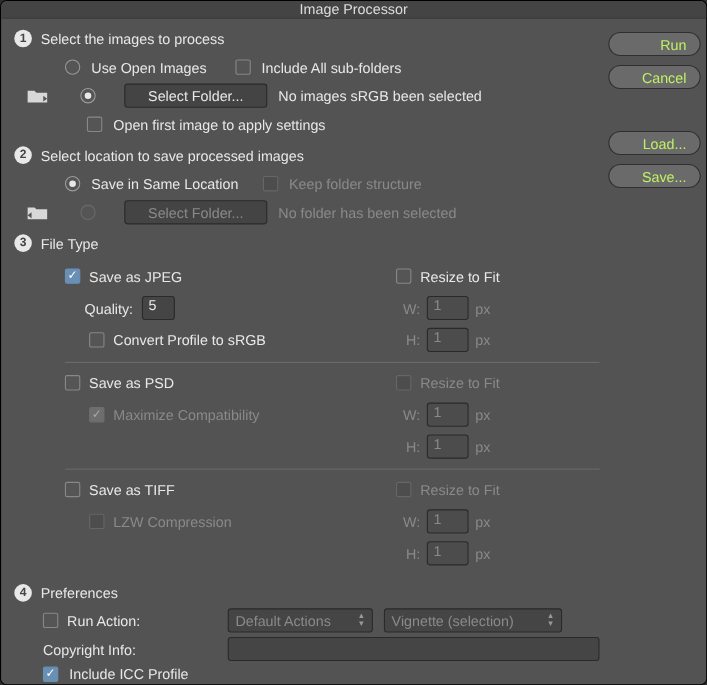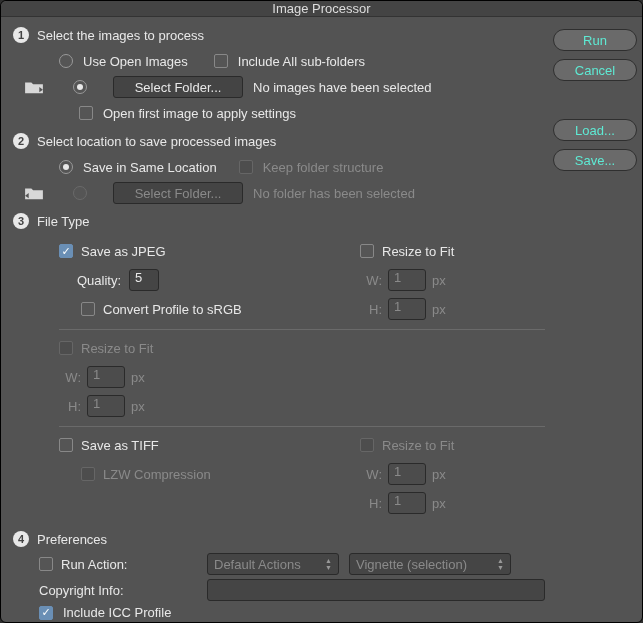--- a/index.html
+++ b/index.html
@@ -146,27 +146,27 @@
     border-radius: 50%;
     background: #e8e8e8;
   }
   .radio.disabled { border-color: #6a6a6a; }
   .label { color: #e8e8e8; }
   .label.disabled { color: #8a8a8a; }
   .btn {
     background: #6a6a6a;
     border: 1px solid #2f2f2f;
     border-radius: 12px;
-    color: #5eead4;
+    color: #bef264;
     height: 22px;
     padding: 0 12px;
     font-size: 13px;
     display: inline-flex;
     align-items: center;
-    justify-content: center;
+    justify-content: flex-end;
     cursor: default;
     white-space: nowrap;
   }
   .btn-side { width: 84px; }
   .select-folder-btn {
     background: #444;
     border: 1px solid #2a2a2a;
     border-radius: 3px;
     color: #e8e8e8;
     height: 22px;
@@ -260,21 +260,21 @@
                 <path d="M2 4h7l2 2h11v10H2z" fill="#d8d8d8"></path>
                 <path d="M18 9l4 3-4 3z" fill="#555"></path>
               </svg>
           </span>
           <span style="width:6px"></span>
           <span class="radio selected"></span>
           <span style="width:6px"></span>
           <span class="select-folder-btn">
               <span>Select Folder...</span>
             </span>
-          <span class="status-text">No images have been selected</span>
+          <span class="status-text">No images sRGB been selected</span>
         </div>
         <div class="row indent-check">
           <span class="checkbox"></span>
           <span class="label">Open first image to apply settings</span>
         </div>
       </div>
 
       <div class="section">
         <div class="section-header">
           <span class="step-bullet">2</span>
@@ -337,20 +337,31 @@
             </div>
             <div class="dim-row">
               <span class="dim-label disabled">H:</span>
               <span class="num-input wide disabled"><span>1</span></span>
               <span class="unit disabled">px</span>
             </div>
           </div>
         </div>
 
         <div class="filetype-block">
+          <div class="ft-left">
+            <div class="ft-row">
+              <span class="checkbox"></span>
+              <span class="label">Save as PSD</span>
+            </div>
+            <div class="ft-row" style="padding-left:22px">
+              <span class="checkbox disabled checked"></span>
+              <span class="label disabled">Maximize Compatibility</span>
+            </div>
+            <div class="ft-row" style="height:26px"></div>
+          </div>
           <div class="ft-right">
             <div class="ft-row">
               <span class="checkbox disabled"></span>
               <span class="label disabled">Resize to Fit</span>
             </div>
             <div class="dim-row">
               <span class="dim-label disabled">W:</span>
               <span class="num-input wide disabled"><span>1</span></span>
               <span class="unit disabled">px</span>
             </div>

